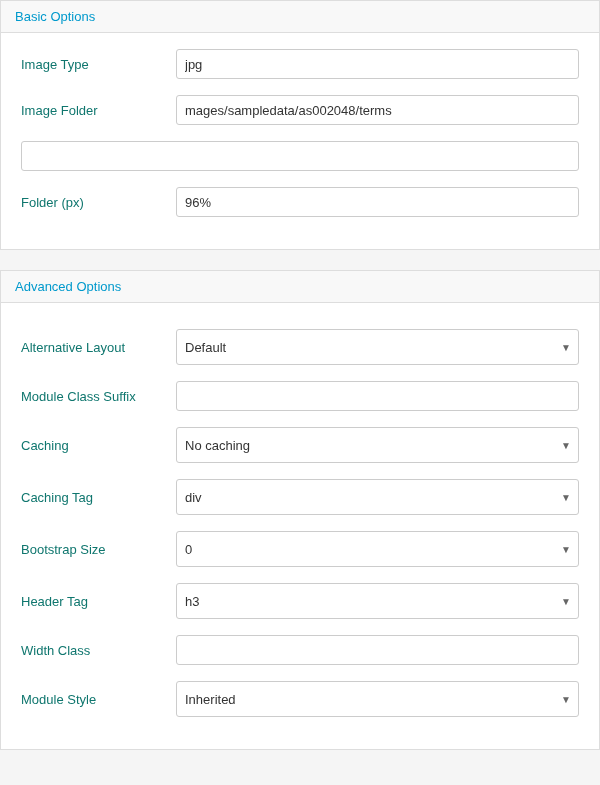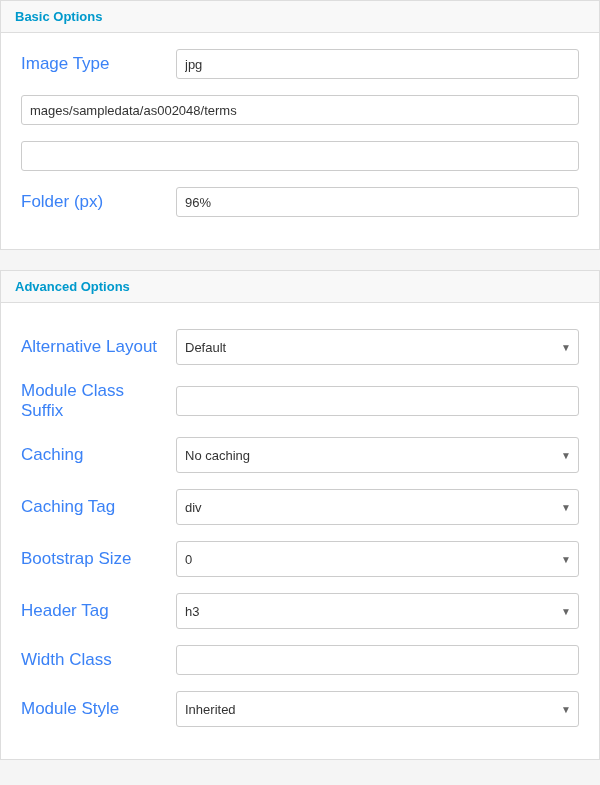--- a/index.html
+++ b/index.html
@@ -25,38 +25,38 @@
 
     .section-header {
       background: #f8f8f8;
       border-bottom: 1px solid #ddd;
       padding: 8px 14px;
     }
 
     .section-title {
       color: #0099cc;
       font-size: 13px;
-      font-weight: bold;
+      font-weight: normal;
     }
 
     .section-body {
       padding: 16px 20px;
     }
 
     .form-row {
       display: flex;
       align-items: center;
       margin-bottom: 16px;
     }
 
     .form-label {
       width: 155px;
       min-width: 155px;
-      color: #3b82f6;
-      font-size: 17px;
+      color: #0f766e;
+      font-size: 13px;
       padding-right: 10px;
     }
 
     .form-input {
       flex: 1;
       height: 30px;
       border: 1px solid #ccc;
       border-radius: 3px;
       padding: 4px 8px;
       font-size: 13px;
@@ -108,20 +108,21 @@
     <span class="section-title">Basic Options</span>
   </div>
   <div class="section-body">
 
     <div class="form-row">
       <label class="form-label">Image Type</label>
       <input class="form-input" type="text" value="jpg" style="">
     </div>
 
     <div class="form-row">
+      <label class="form-label">Image Folder</label>
       <input class="form-input" type="text" value="mages/sampledata/as002048/terms" style="">
     </div>
 
     <div class="form-row">
       <input class="form-input" type="text" value="" style="">
     </div>
 
     <div class="form-row">
       <label class="form-label">Folder (px)</label>
       <input class="form-input" type="text" value="96%" style="">

